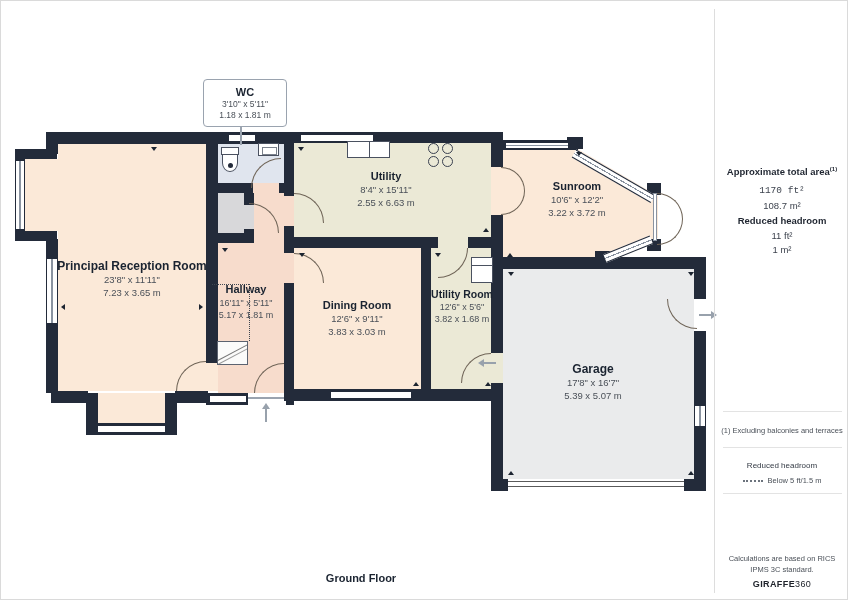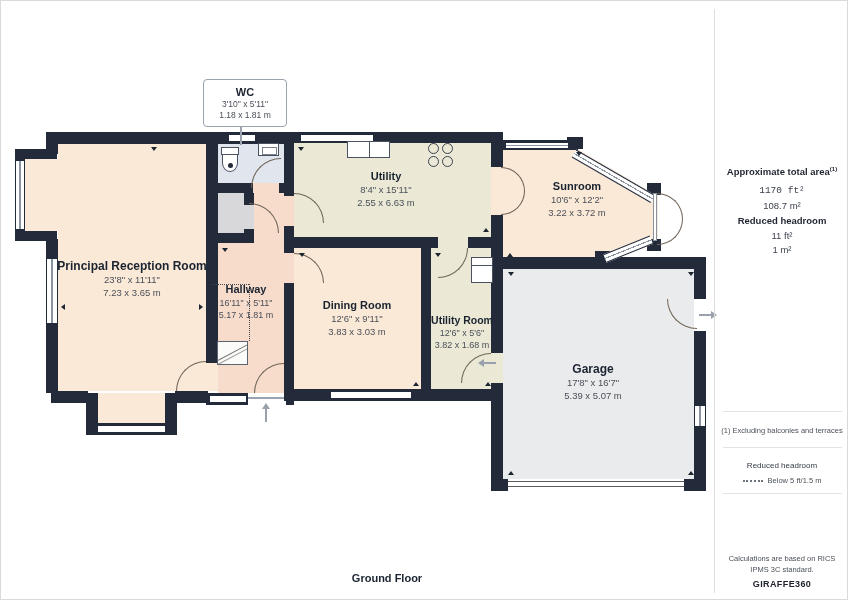--- a/index.html
+++ b/index.html
@@ -38,21 +38,21 @@
            display:flex;flex-direction:column;align-items:center;justify-content:center;z-index:40;line-height:1.25;}
   .callout .c-t{font-size:11px;font-weight:bold;color:#1A2330;}
   .callout .c-d{font-size:8.5px;color:#4A5058;}
   
   .sb{position:absolute;left:713px;top:8px;width:134px;height:584px;border-left:1px solid #ddd;}
   .sbt{position:absolute;left:0;width:100%;text-align:center;color:#3D434E;font-size:9.5px;}
   .sb-b{font-weight:bold;color:#1F2530;}
   .sb-hr{position:absolute;left:8px;width:119px;border-top:1px solid #e3e3e3;height:0;}
   .sb-sm{font-size:7.5px;color:#4B5159;line-height:1.5;}
   .dotline{display:inline-block;width:20px;border-top:2px dotted #6C737D;vertical-align:middle;margin-right:5px;}
-  .floor-title{position:absolute;left:360px;top:571px;transform:translateX(-50%);font-size:11px;font-weight:bold;color:#1A2330;margin-left:26px;}
+  .floor-title{position:absolute;left:360px;top:571px;transform:translateX(-50%);font-size:11px;font-weight:bold;color:#1A2330;}
   .fix{position:absolute;box-sizing:border-box;border:1px solid #4a5160;background:#fff;}
   .arrow-line{position:absolute;background:#98A1AC;}
   .ah{position:absolute;width:0;height:0;}
 </style>
 </head>
 <body>
 
 <div class="canvas">
 
   <div class="f" style="left:57px;top:143px;width:148px;height:247px;background:#FBE9D8;"></div>
@@ -233,21 +233,21 @@
   <div class="rl" style="left:385px;top:168px;">
     <div class="rl-t">Utility</div>
     <div class="rl-d">8'4" x 15'11"</div>
     <div class="rl-d">2.55 x 6.63 m</div>
   </div>
   <div class="rl" style="left:356px;top:297px;">
     <div class="rl-t">Dining Room</div>
     <div class="rl-d">12'6" x 9'11"</div>
     <div class="rl-d">3.83 x 3.03 m</div>
   </div>
-  <div class="rl" style="left:461px;top:312px;">
+  <div class="rl" style="left:461px;top:286px;">
     <div class="rl-t rl-t-sm">Utility Room</div>
     <div class="rl-d rl-d-sm">12'6" x 5'6"</div>
     <div class="rl-d rl-d-sm">3.82 x 1.68 m</div>
   </div>
   <div class="rl" style="left:576px;top:178px;">
     <div class="rl-t">Sunroom</div>
     <div class="rl-d">10'6" x 12'2"</div>
     <div class="rl-d">3.22 x 3.72 m</div>
   </div>
   <div class="rl" style="left:592px;top:360px;">
@@ -273,17 +273,17 @@
     <div class="sb-hr" style="top:438px;"></div>
 
     <div class="sbt" style="top:452px;font-size:8px;color:#333A44;">Reduced headroom</div>
     <div class="sbt" style="top:467px;font-size:7.5px;color:#4B5159;">
       <span class="dotline"></span><span>Below 5 ft/1.5 m</span>
     </div>
     <div class="sb-hr" style="top:484px;"></div>
 
     <div class="sbt sb-sm" style="top:544px;left:12px;width:110px;">Calculations are based on RICS IPMS 3C standard.</div>
     <div class="sbt" style="top:570px;font-size:9px;color:#20242C;letter-spacing:0.4px;">
-      <span style="font-weight:600;">GIRAFFE</span><span style="font-weight:700;">360</span>
+      <span style="font-weight:600;">GIRAFFE</span><span style="font-weight:400;">360</span>
     </div>
   </div>
 
 </div>
 
 </body></html>

